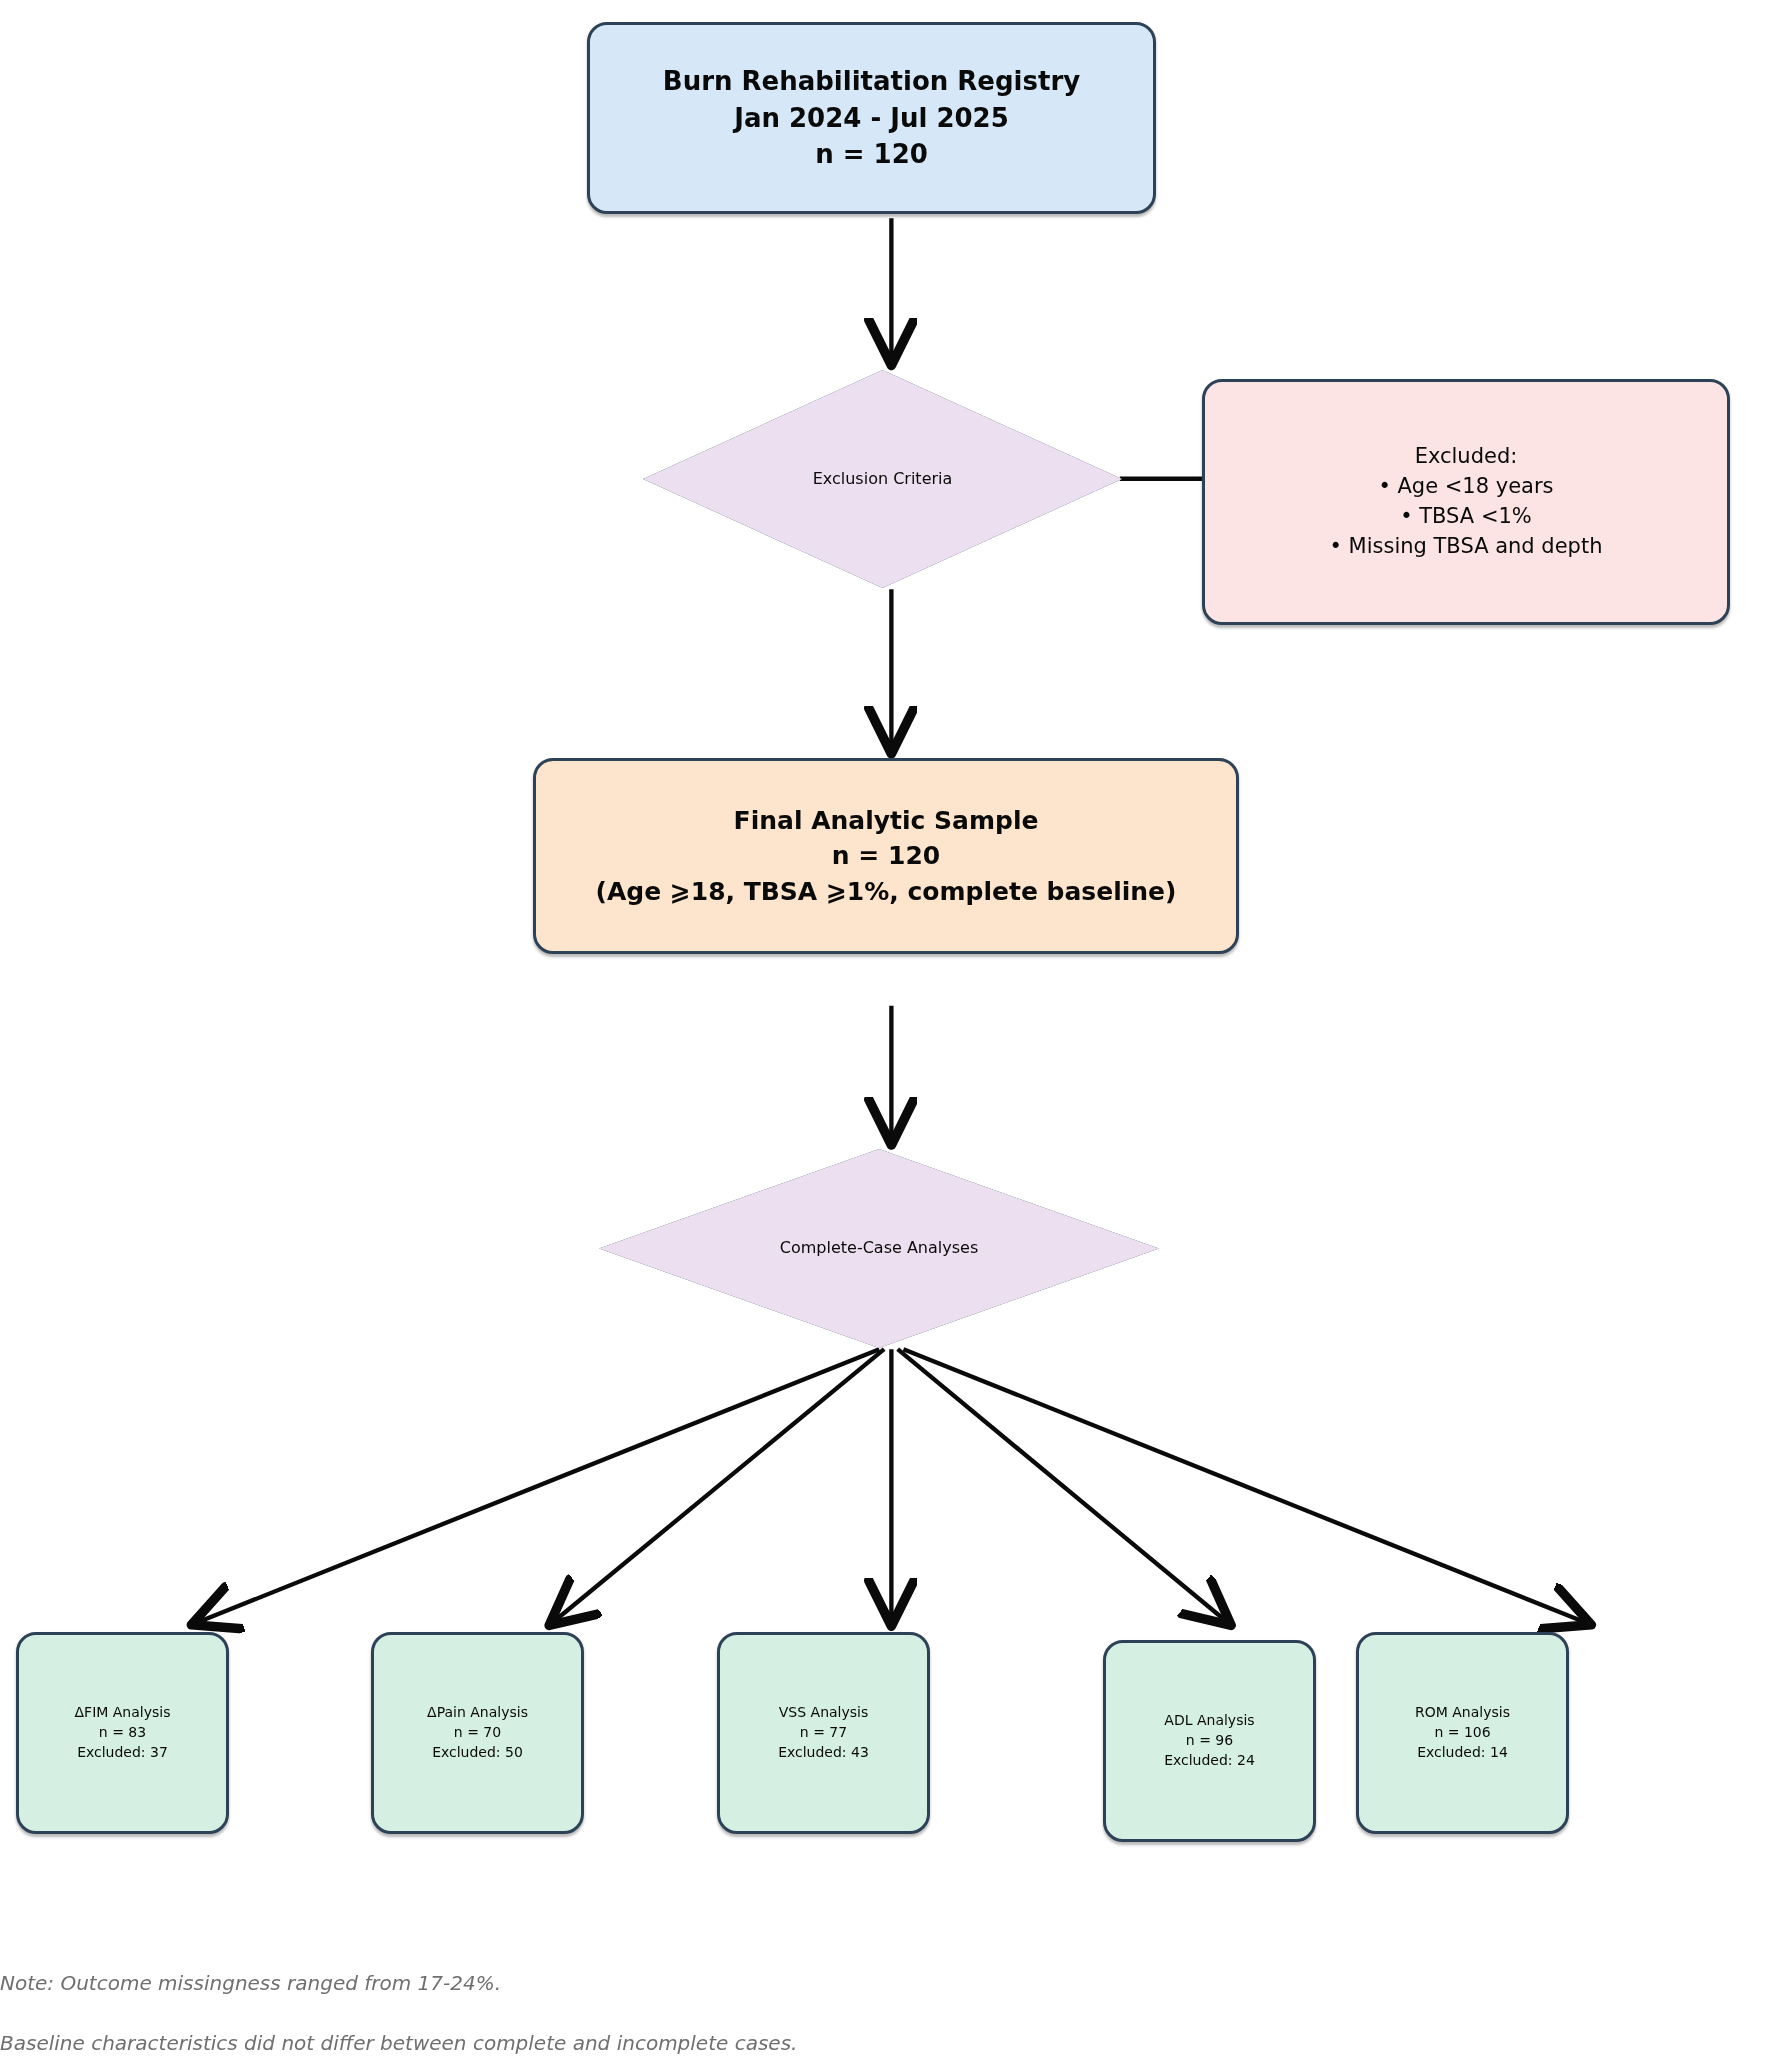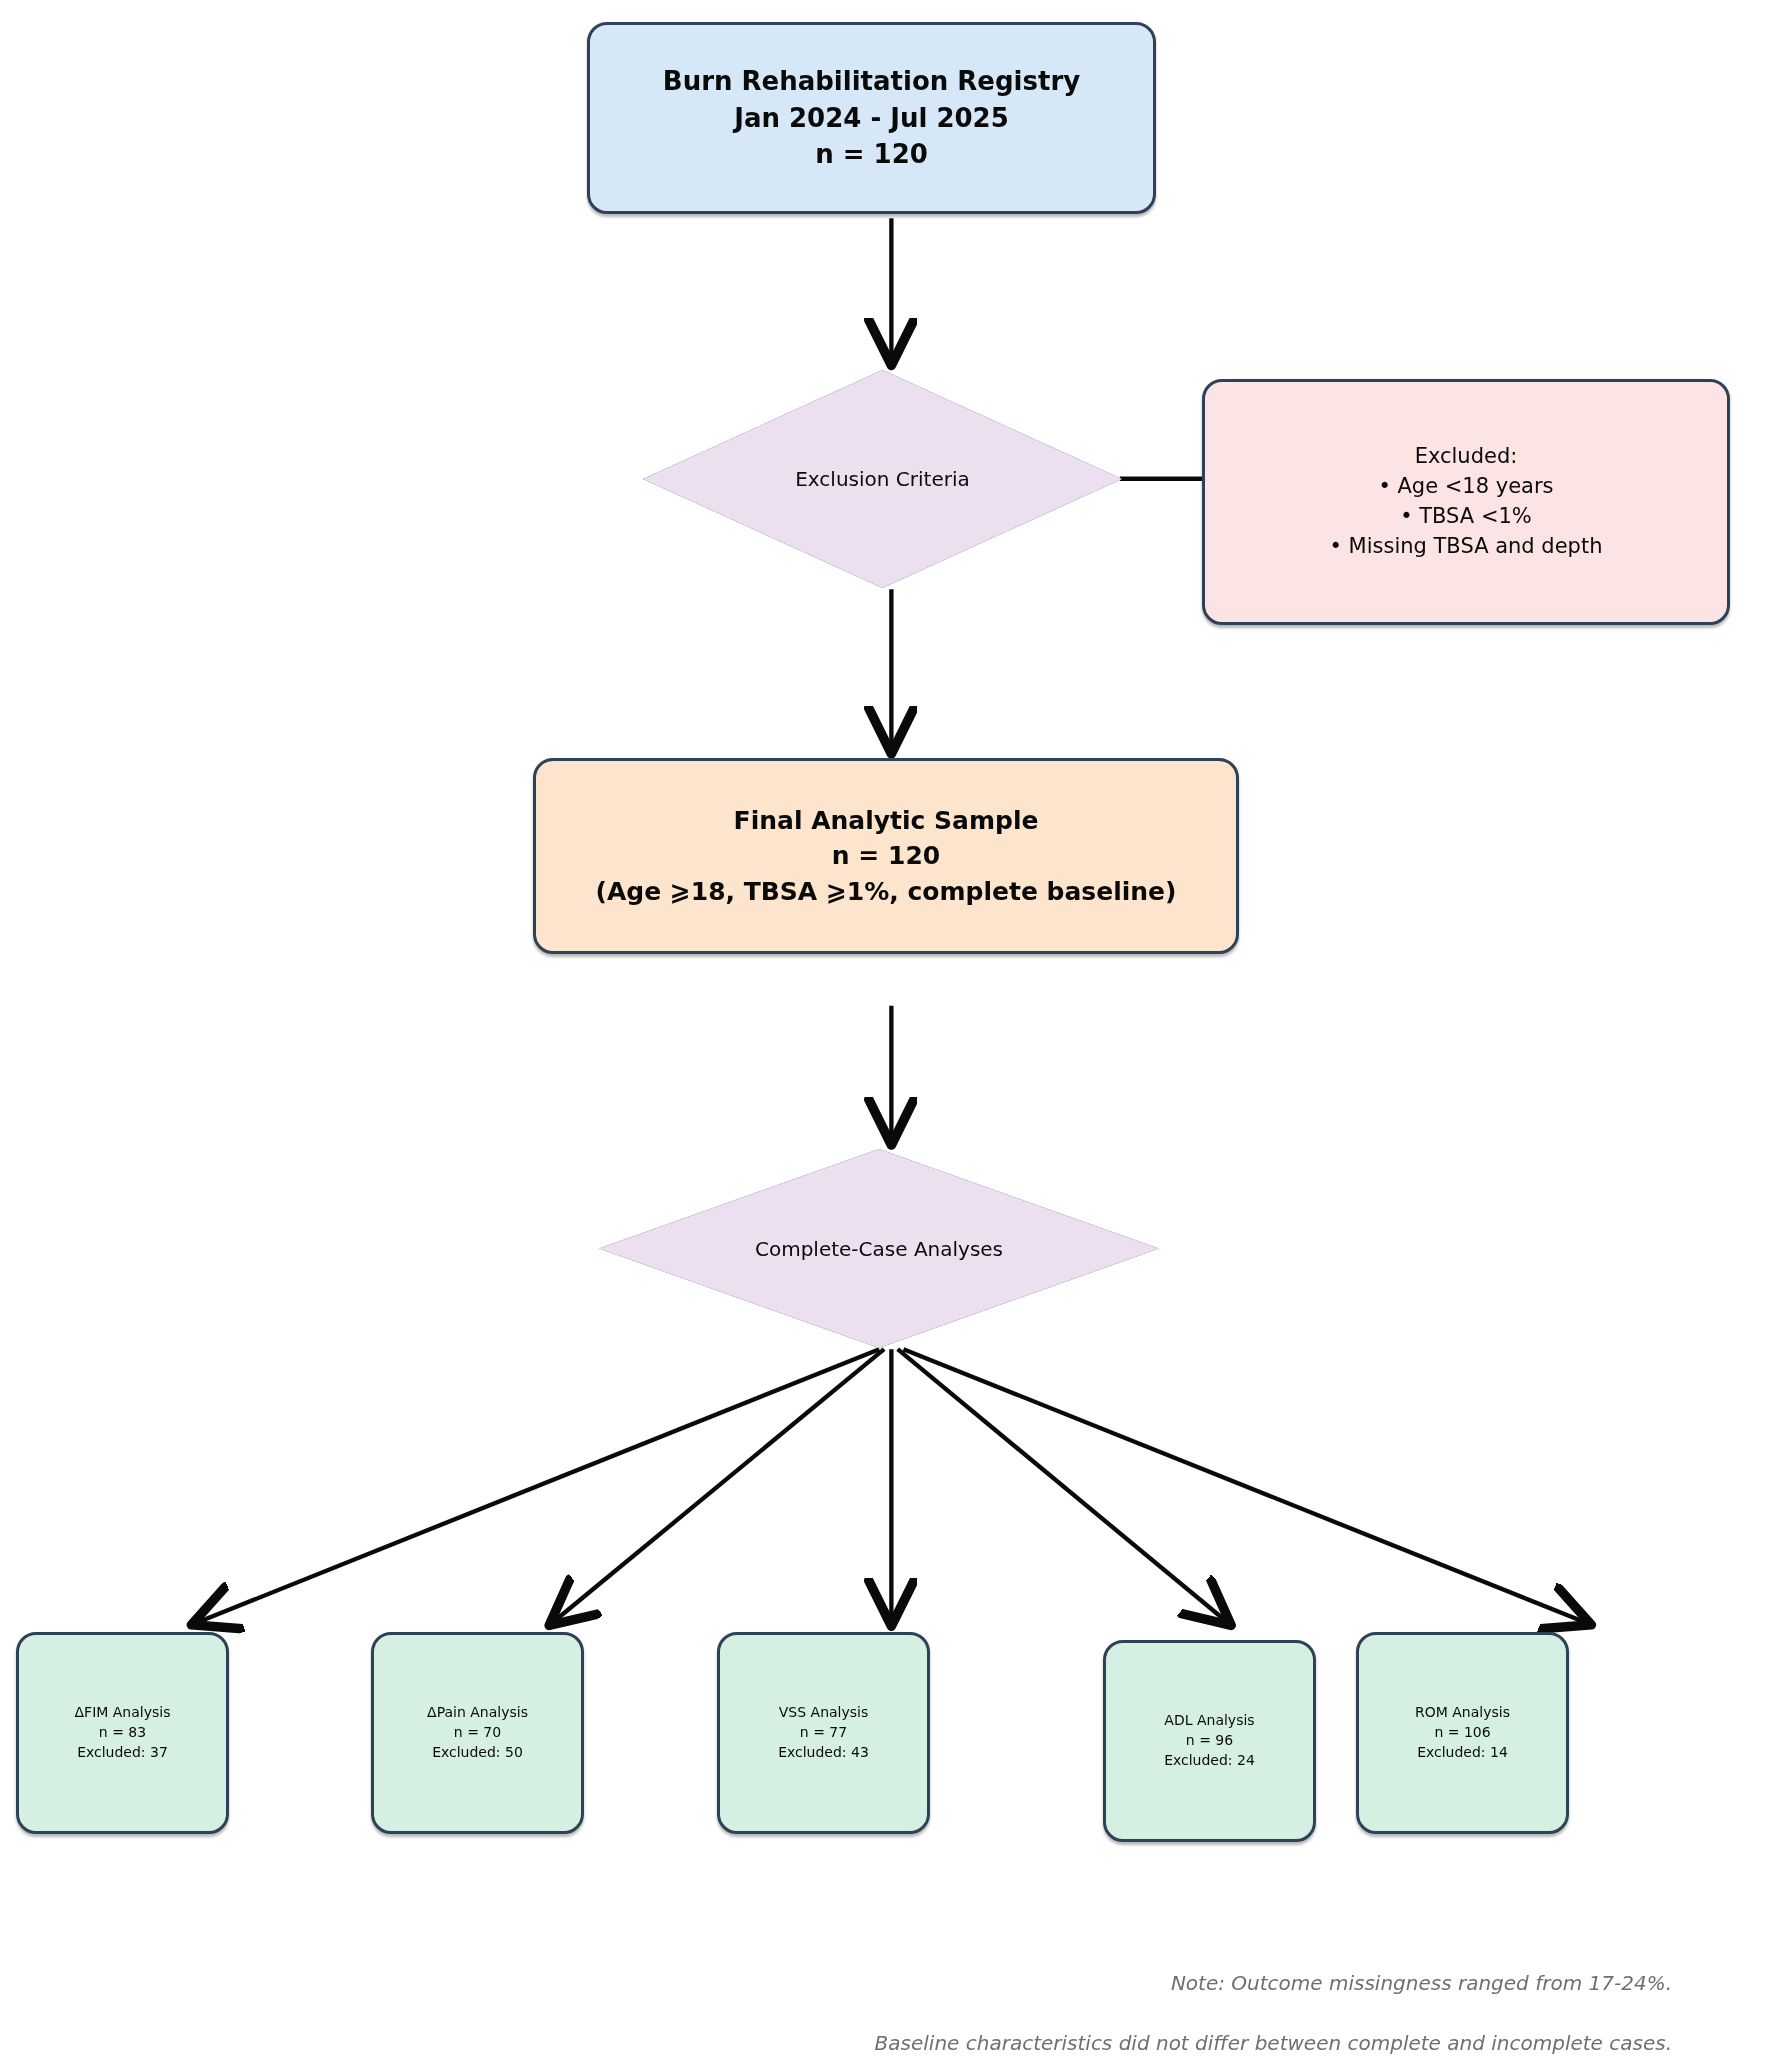--- a/index.html
+++ b/index.html
@@ -81,21 +81,21 @@
       50% 0%, 100% 50%, 50% 100%, 0% 50%,
       50% 0%,
       50% 1.7%, 1.9% 50%, 50% 98.3%, 98.1% 50%, 50% 1.7%
     );
   }
   #node-exclusion .label,
   #node-analyses .label {
     position: relative;
     z-index: 2;
     color: #0a0a0a;
-    font-size: 20px;
+    font-size: 16px;
     line-height: 1.4;
     white-space: pre-line;
   }
   
   #node-excluded {
     left: 1202px;
     top: 379px;
     width: 528px;
     height: 246px;
     background: #fce4e4;
@@ -153,21 +153,21 @@
   #node-out-0 { left: 16px; }
   #node-out-1 { left: 371px; }
   #node-out-2 { left: 717px; }
   #node-out-3 { left: 1103px; margin-top: 8px; }
   #node-out-4 { left: 1356px; }
   
   .footnote {
     position: absolute;
     width: 1672px;
     left: 0;
-    text-align: right;
+    text-align: left;
     font-style: italic;
     color: #6f6f6f;
     font-size: 20px;
   }
   #footnote-0 { top: 1971px; }
   #footnote-1 { top: 2031px; }
 </style>
 </head>
 <body>
 

